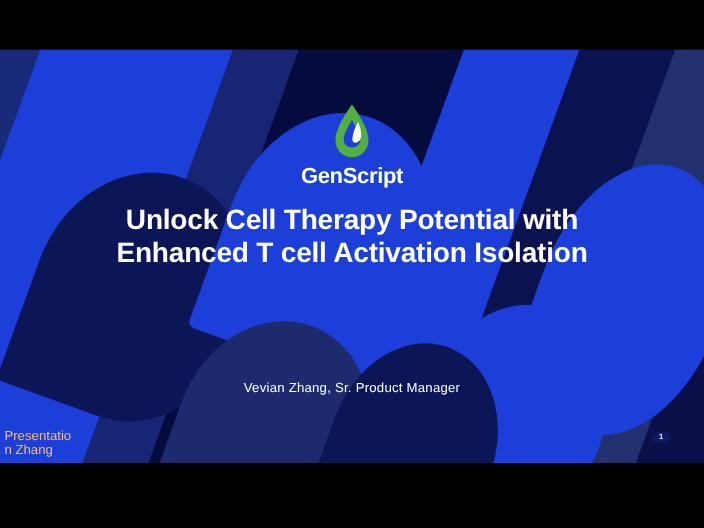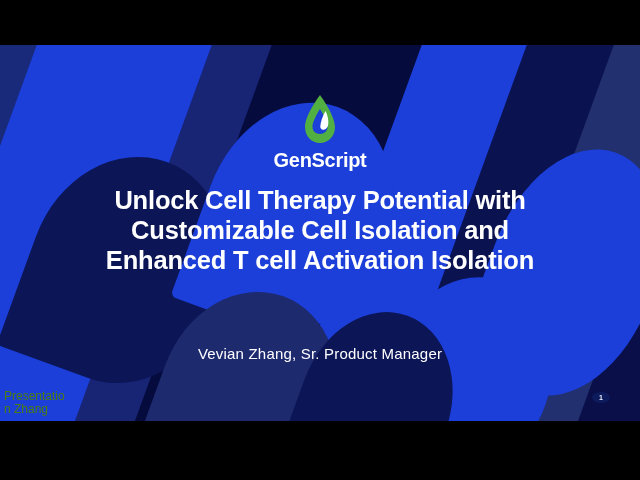--- a/index.html
+++ b/index.html
@@ -103,36 +103,36 @@
     font-family: "Liberation Sans", sans-serif;
   }
 
   
   #presenter {
     position: absolute;
     left: 0; top: 300px;
     width: 640px;
     text-align: center;
     color: #ffffff;
-    font-size: 15px;
+    font-size: 12px;
     letter-spacing: 0.2px;
     z-index: 20;
     font-family: "Liberation Sans", sans-serif;
   }
 
   
   #footer-note {
     position: absolute;
     left: 4px; top: 345px;
     z-index: 20;
     line-height: 13px;
   }
   #footer-note span {
     display: block;
-    color: #4d7c0f;
+    color: #fdba74;
     font-size: 12px;
     font-family: "Liberation Sans", sans-serif;
   }
 
   
   #page-badge {
     position: absolute;
     left: 592px; top: 347px;
     width: 18px; height: 11px;
     border-radius: 50%;
@@ -174,21 +174,20 @@
                  M23 41 C18.6 41 15.5 38 15.5 33.8 C15.5 27.5 23 16 23 16 C23 16 30.5 27.5 30.5 33.8
                  C30.5 38 27.4 41 23 41 Z" fill="#52b043"></path>
         <path d="M28.5 18 C30.5 22 31.6 26.5 31.3 30.5 C31.1 34 29.2 36.5 26.6 36.7
                  C24.6 36.9 23.2 35.6 23.3 33.6 C23.5 29.2 25.6 23 28.5 18 Z" fill="#ffffff"></path>
       </svg>
       <span id="logo-wordmark">GenScript</span>
     </div>
 
     <div id="title-block">
       <span class="title-line">Unlock Cell Therapy Potential with</span>
-      <span class="title-line">Customizable Cell Isolation and</span>
       <span class="title-line">Enhanced T cell Activation Isolation</span>
     </div>
 
     <div id="presenter">Vevian Zhang, Sr. Product Manager</div>
 
     <div id="footer-note">
       <span>Presentatio</span>
       <span>n Zhang</span>
     </div>
 

